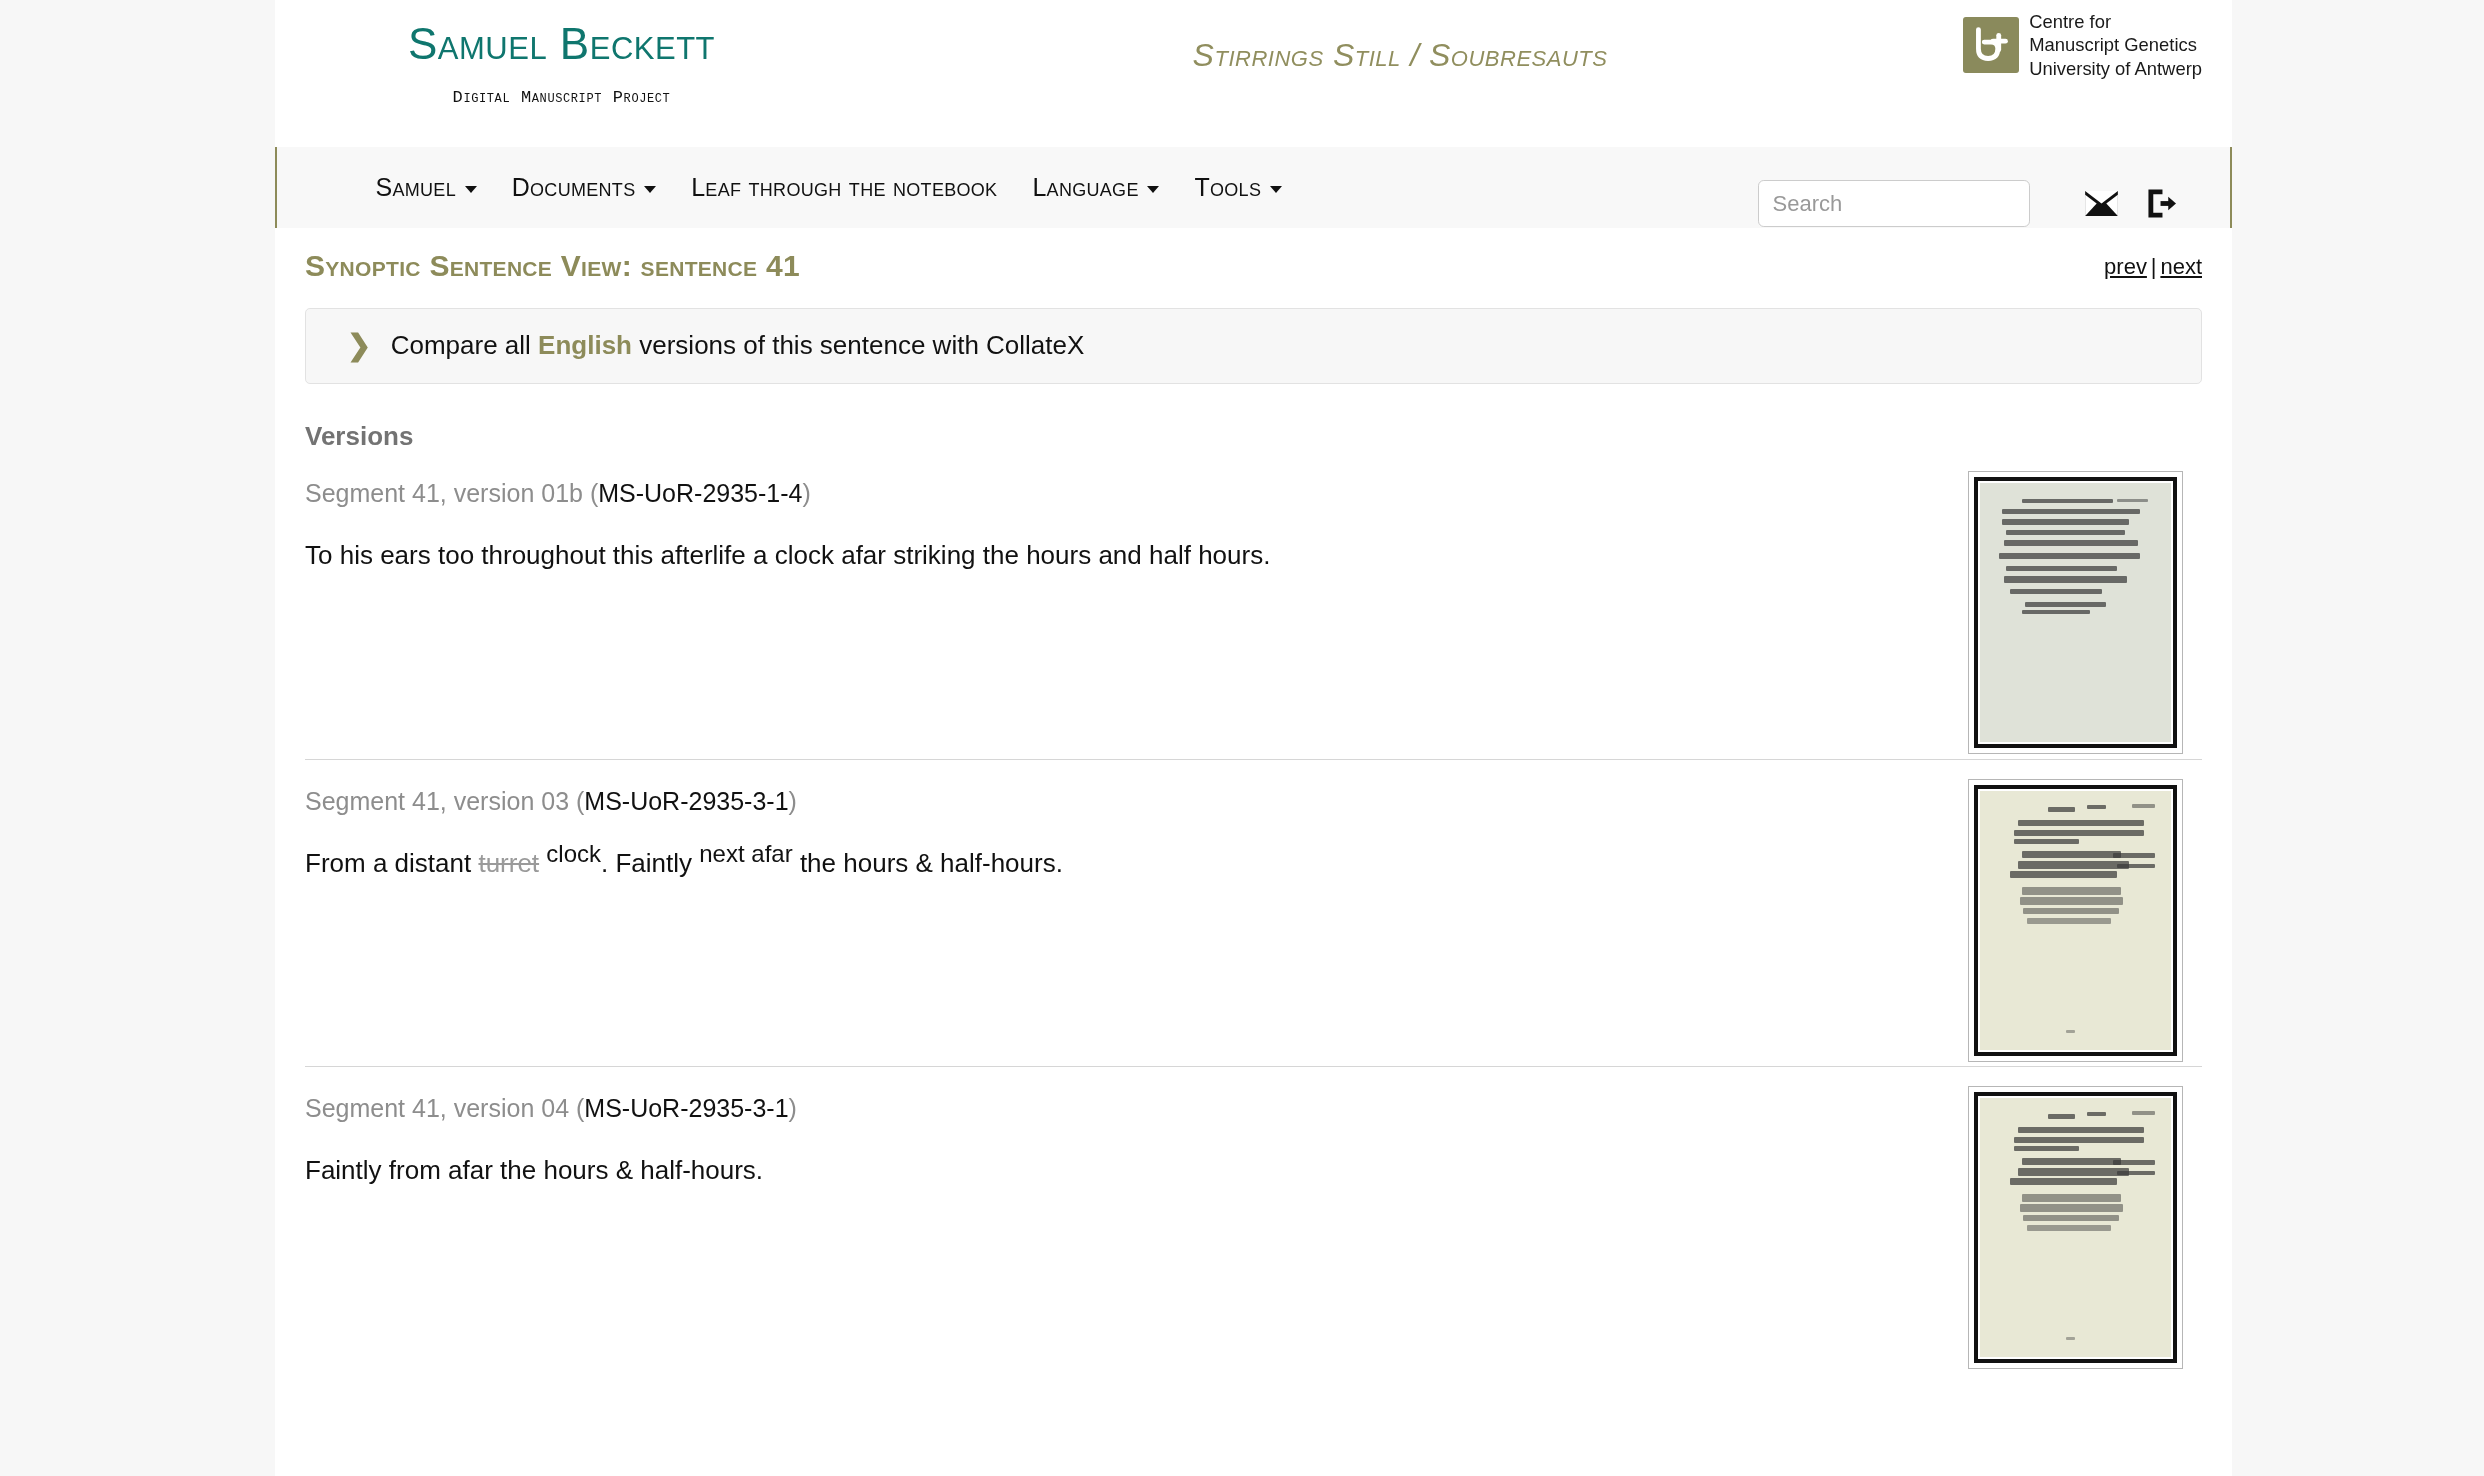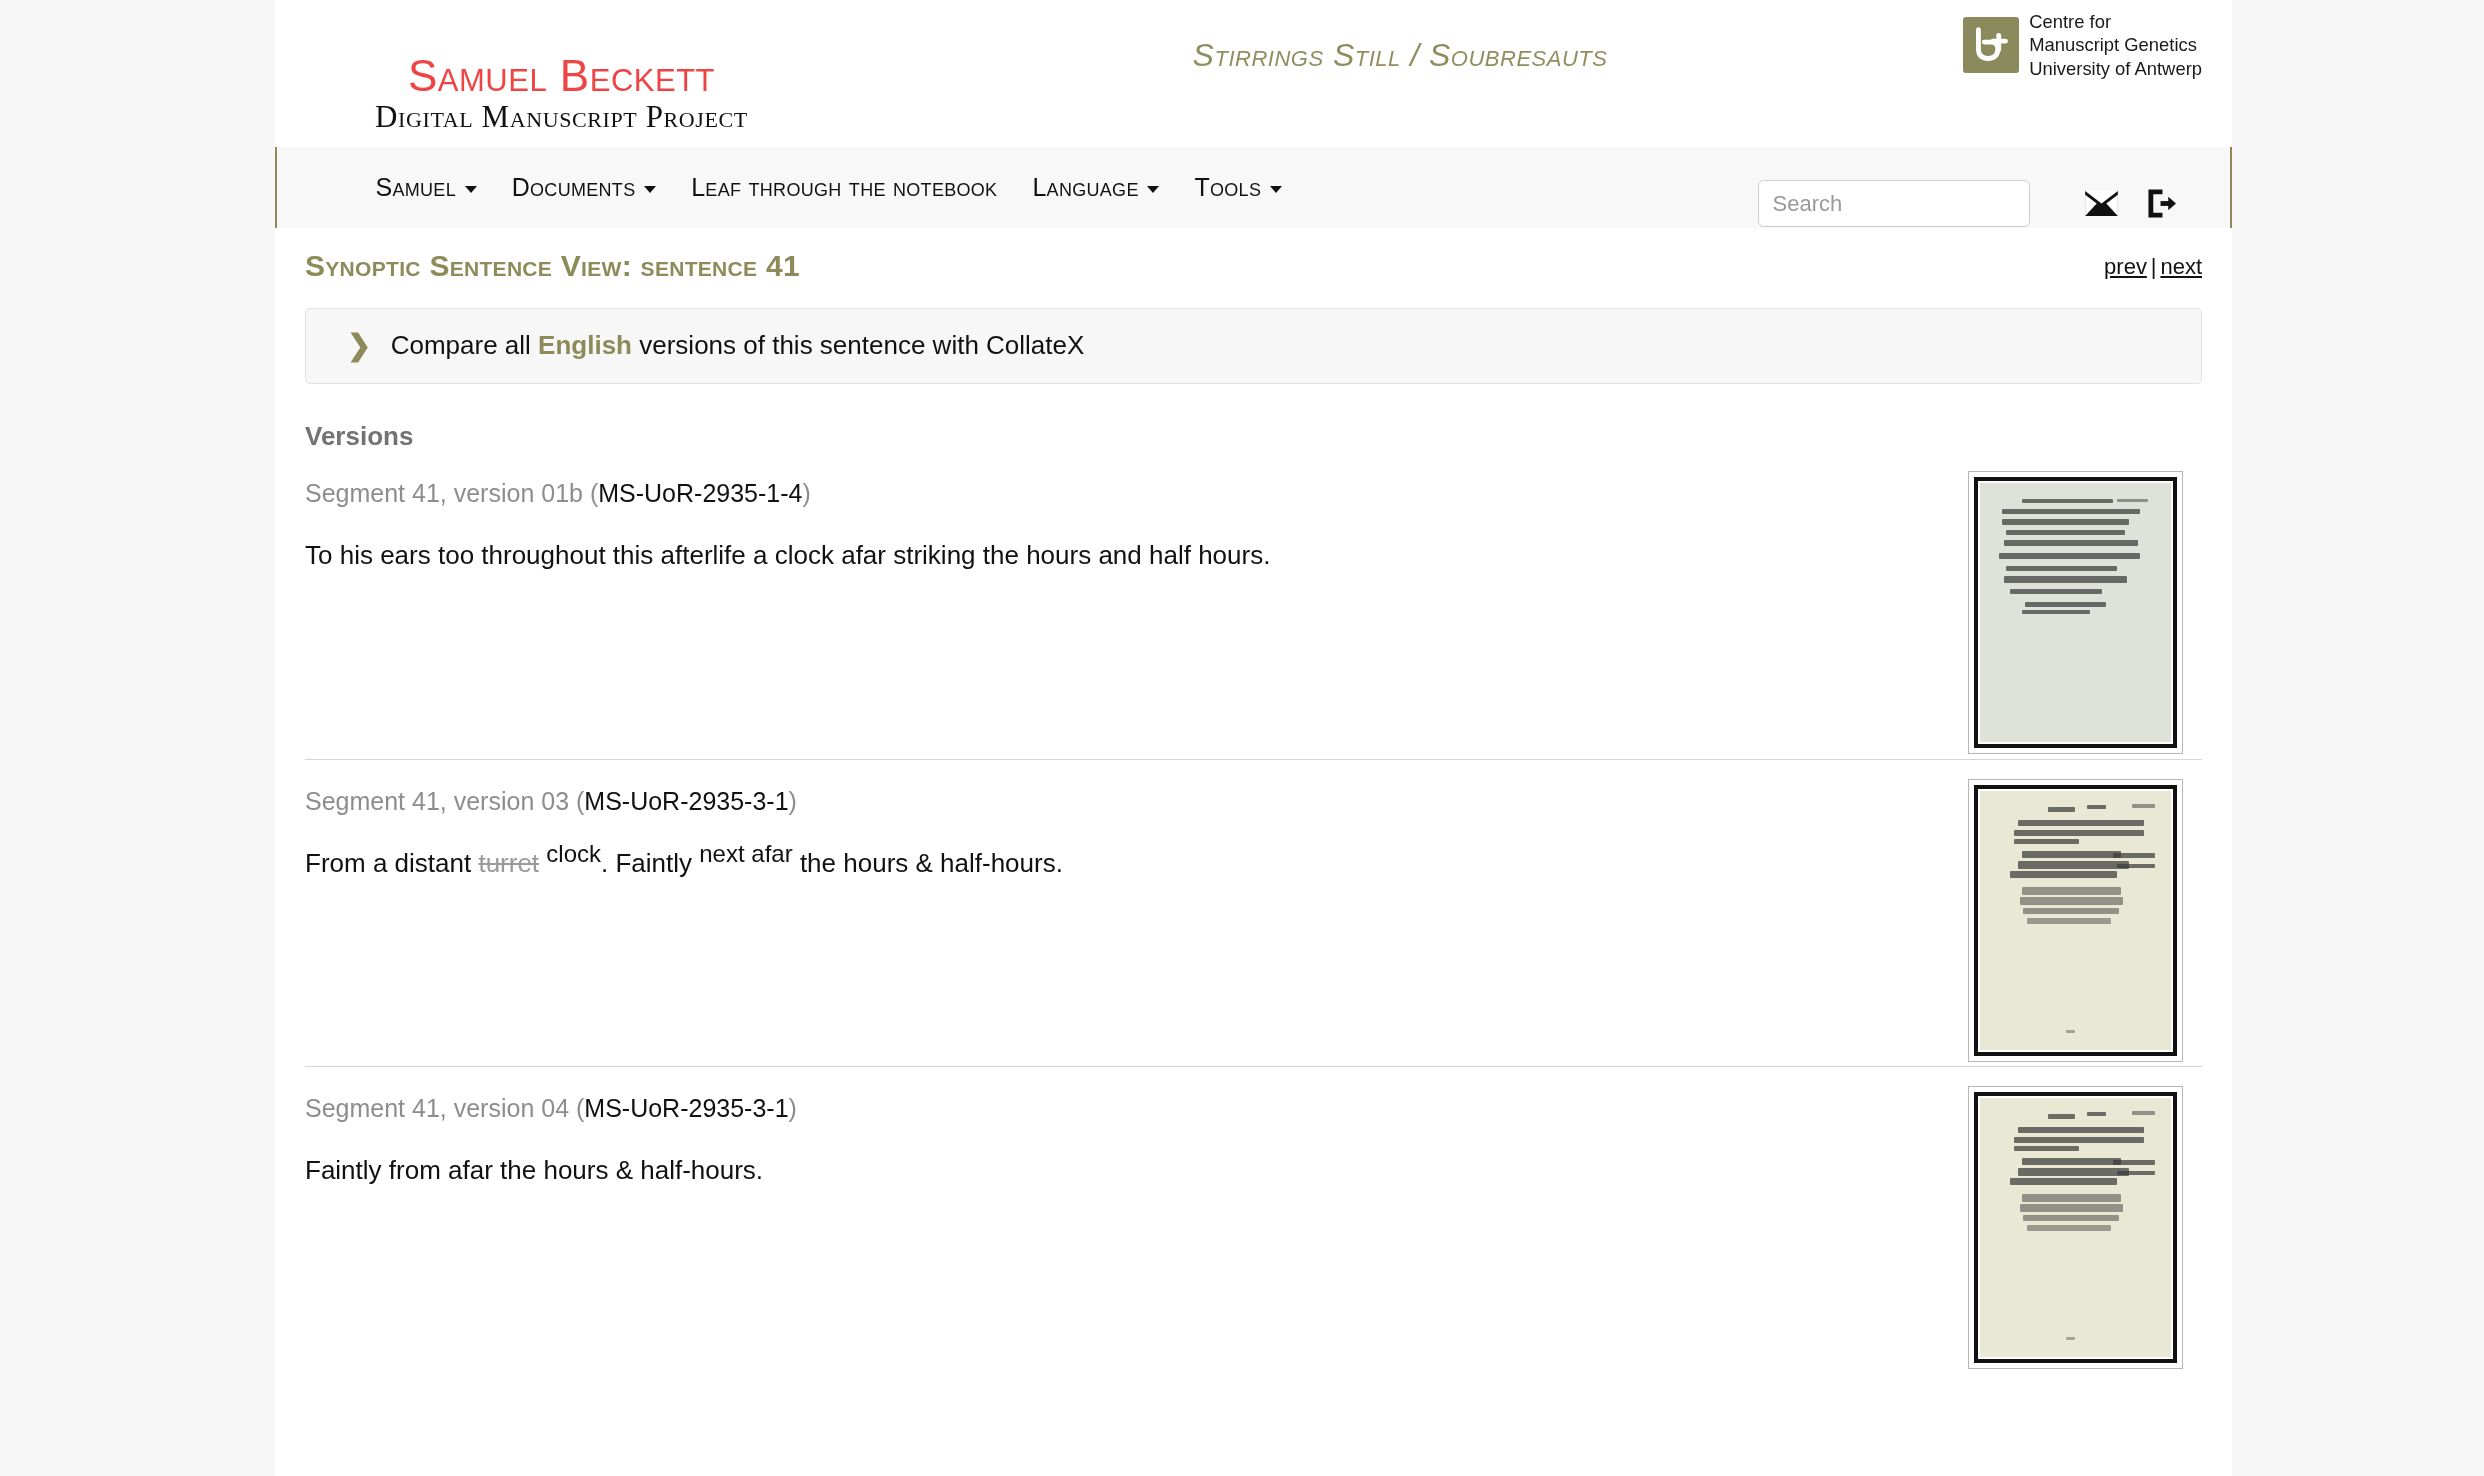--- a/index.html
+++ b/index.html
@@ -41,32 +41,31 @@
     left: 78px;
     top: 21.3px;
     text-align: center;
     width: 417px;
   }
   .site-title {
     font-family: "Liberation Sans", sans-serif;
     font-variant: small-caps;
     font-size: 44px;
     letter-spacing: 0.5px;
-    color: #ef4444;
+    color: #0f766e;
     line-height: 1.05;
     white-space: nowrap;
-    margin-top: 32px;
   }
   .site-subtitle {
-    font-family: Liberation Serif, serif;
+    font-family: Liberation Mono, monospace;
     font-variant: small-caps;
-    font-size: 31px;
+    font-size: 17px;
     letter-spacing: 0.6px;
     color: #111111;
-    margin-top: 0;
+    margin-top: 21px;
     white-space: nowrap;
   }
 
   .work-title {
     position: absolute;
     left: 737px;
     top: 37px;
     width: 776px;
     text-align: center;
     font-family: "Liberation Sans", sans-serif;

